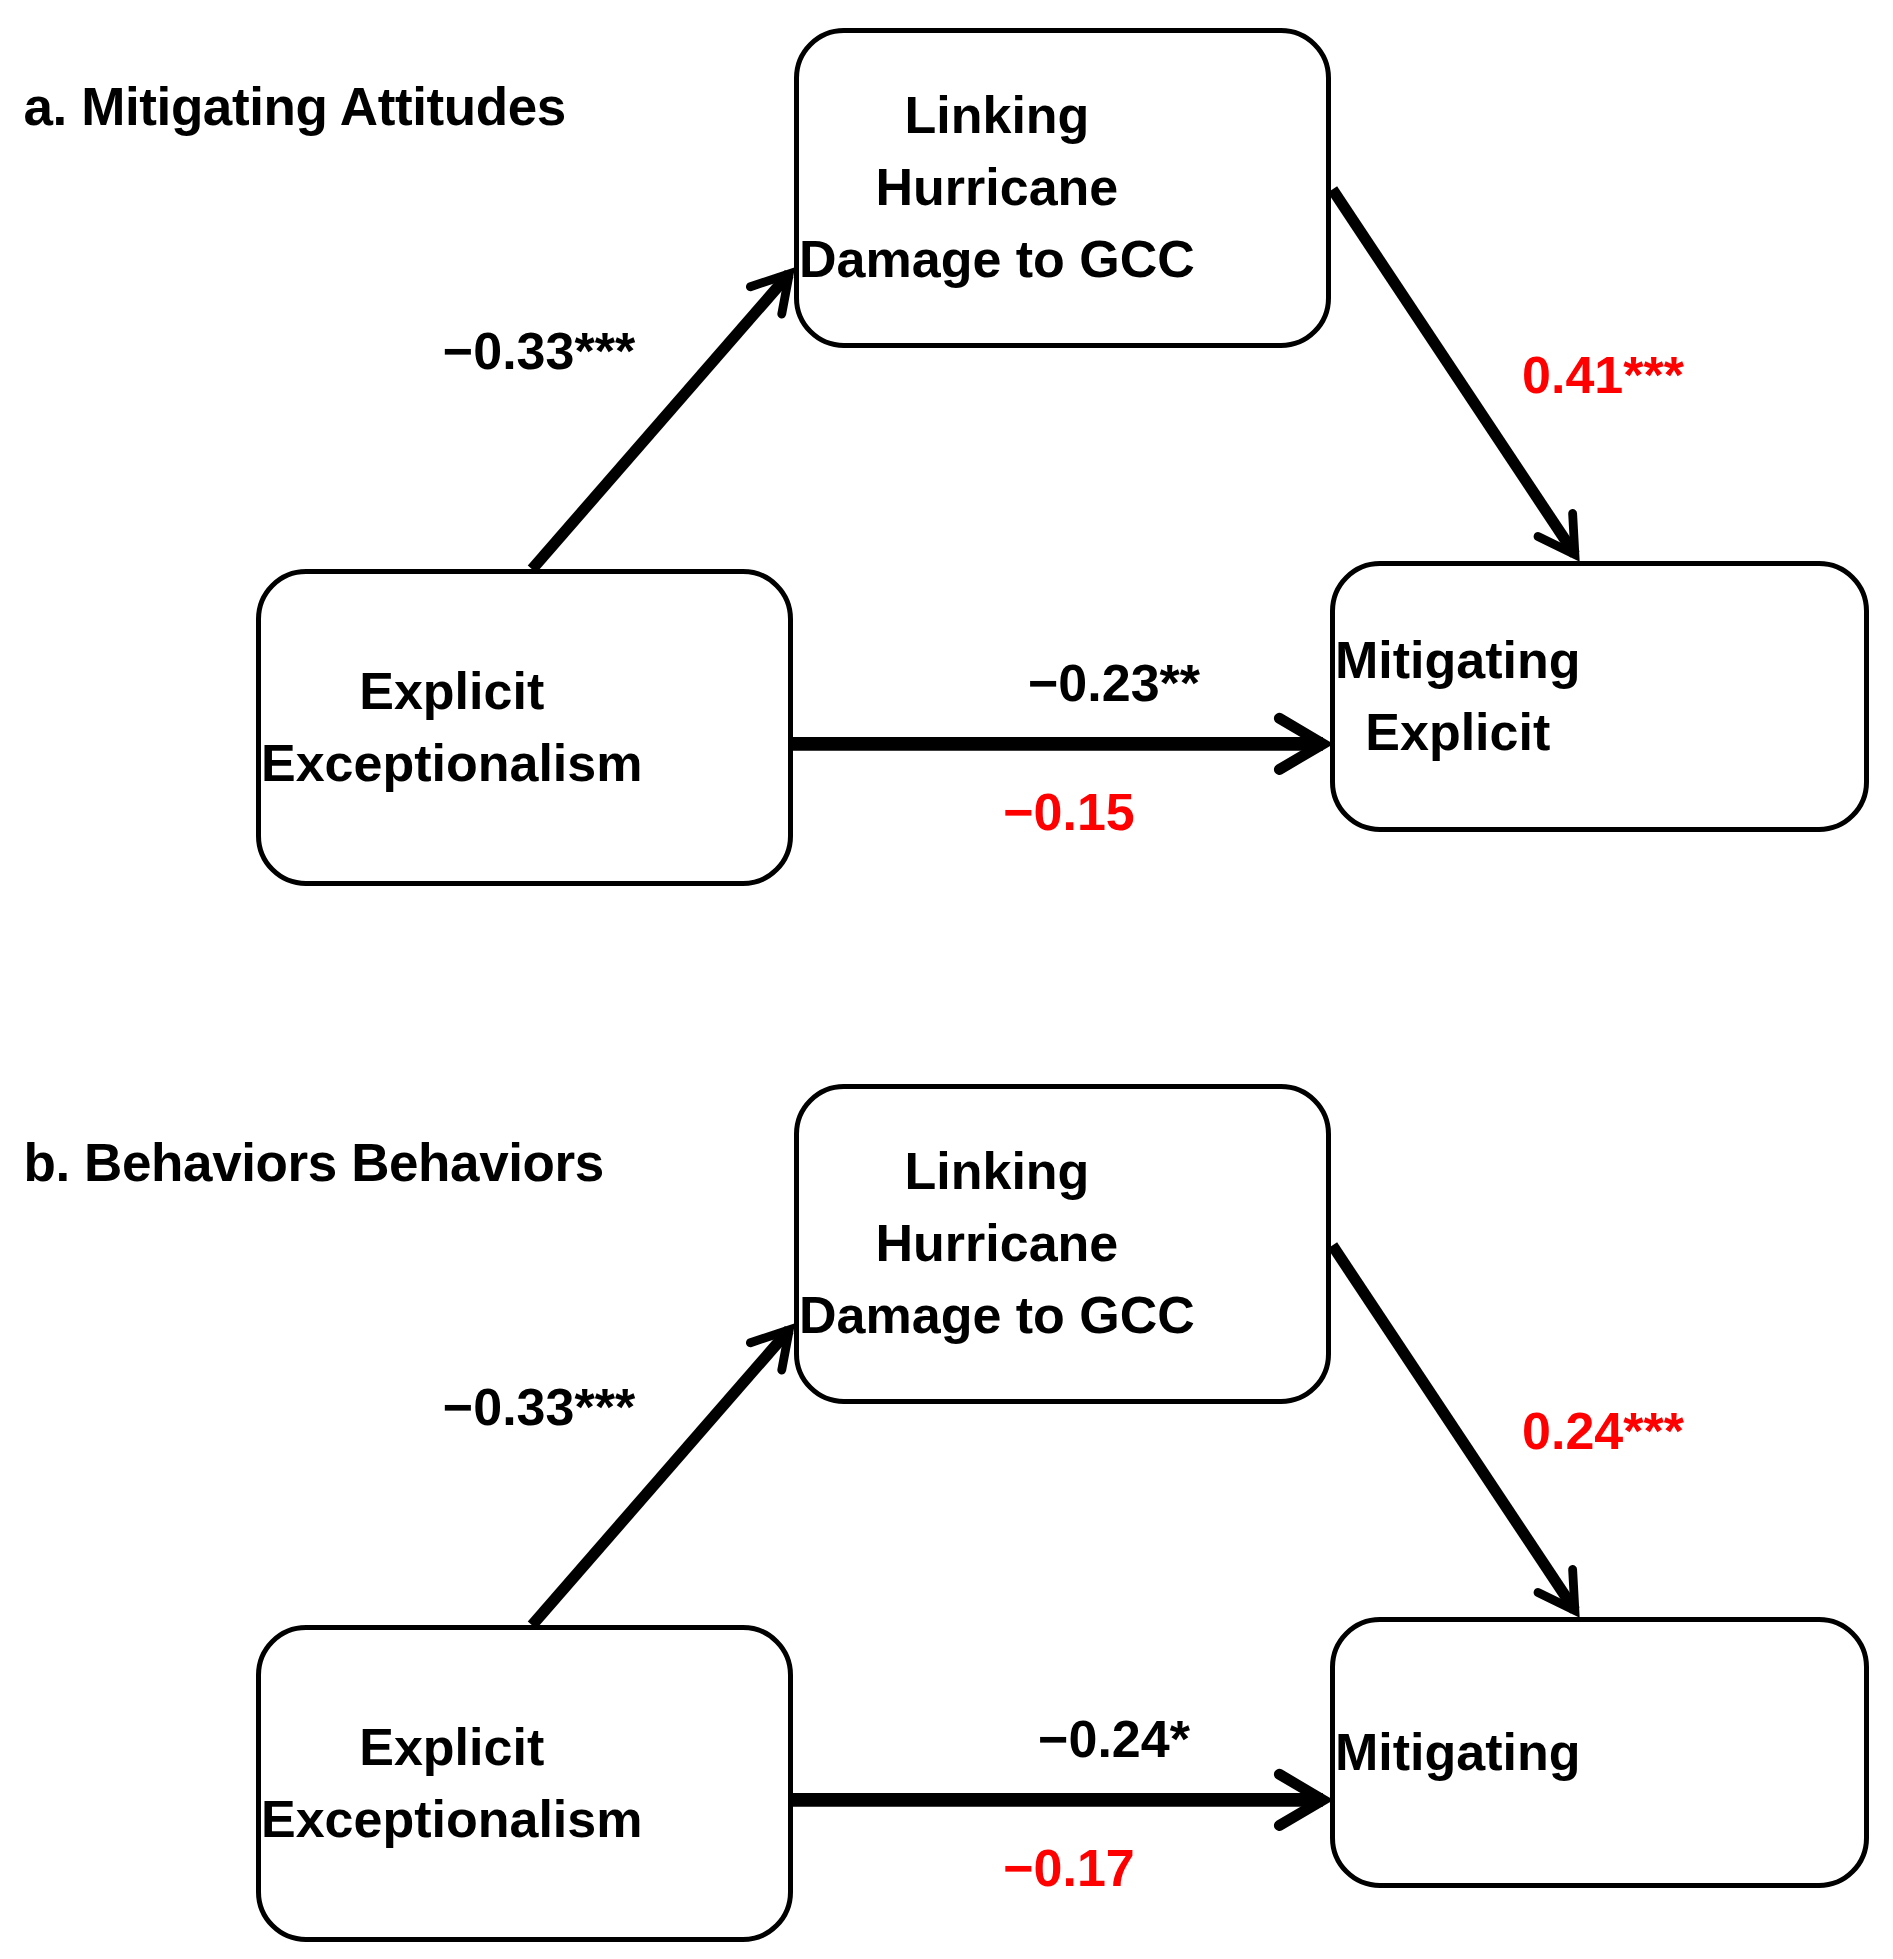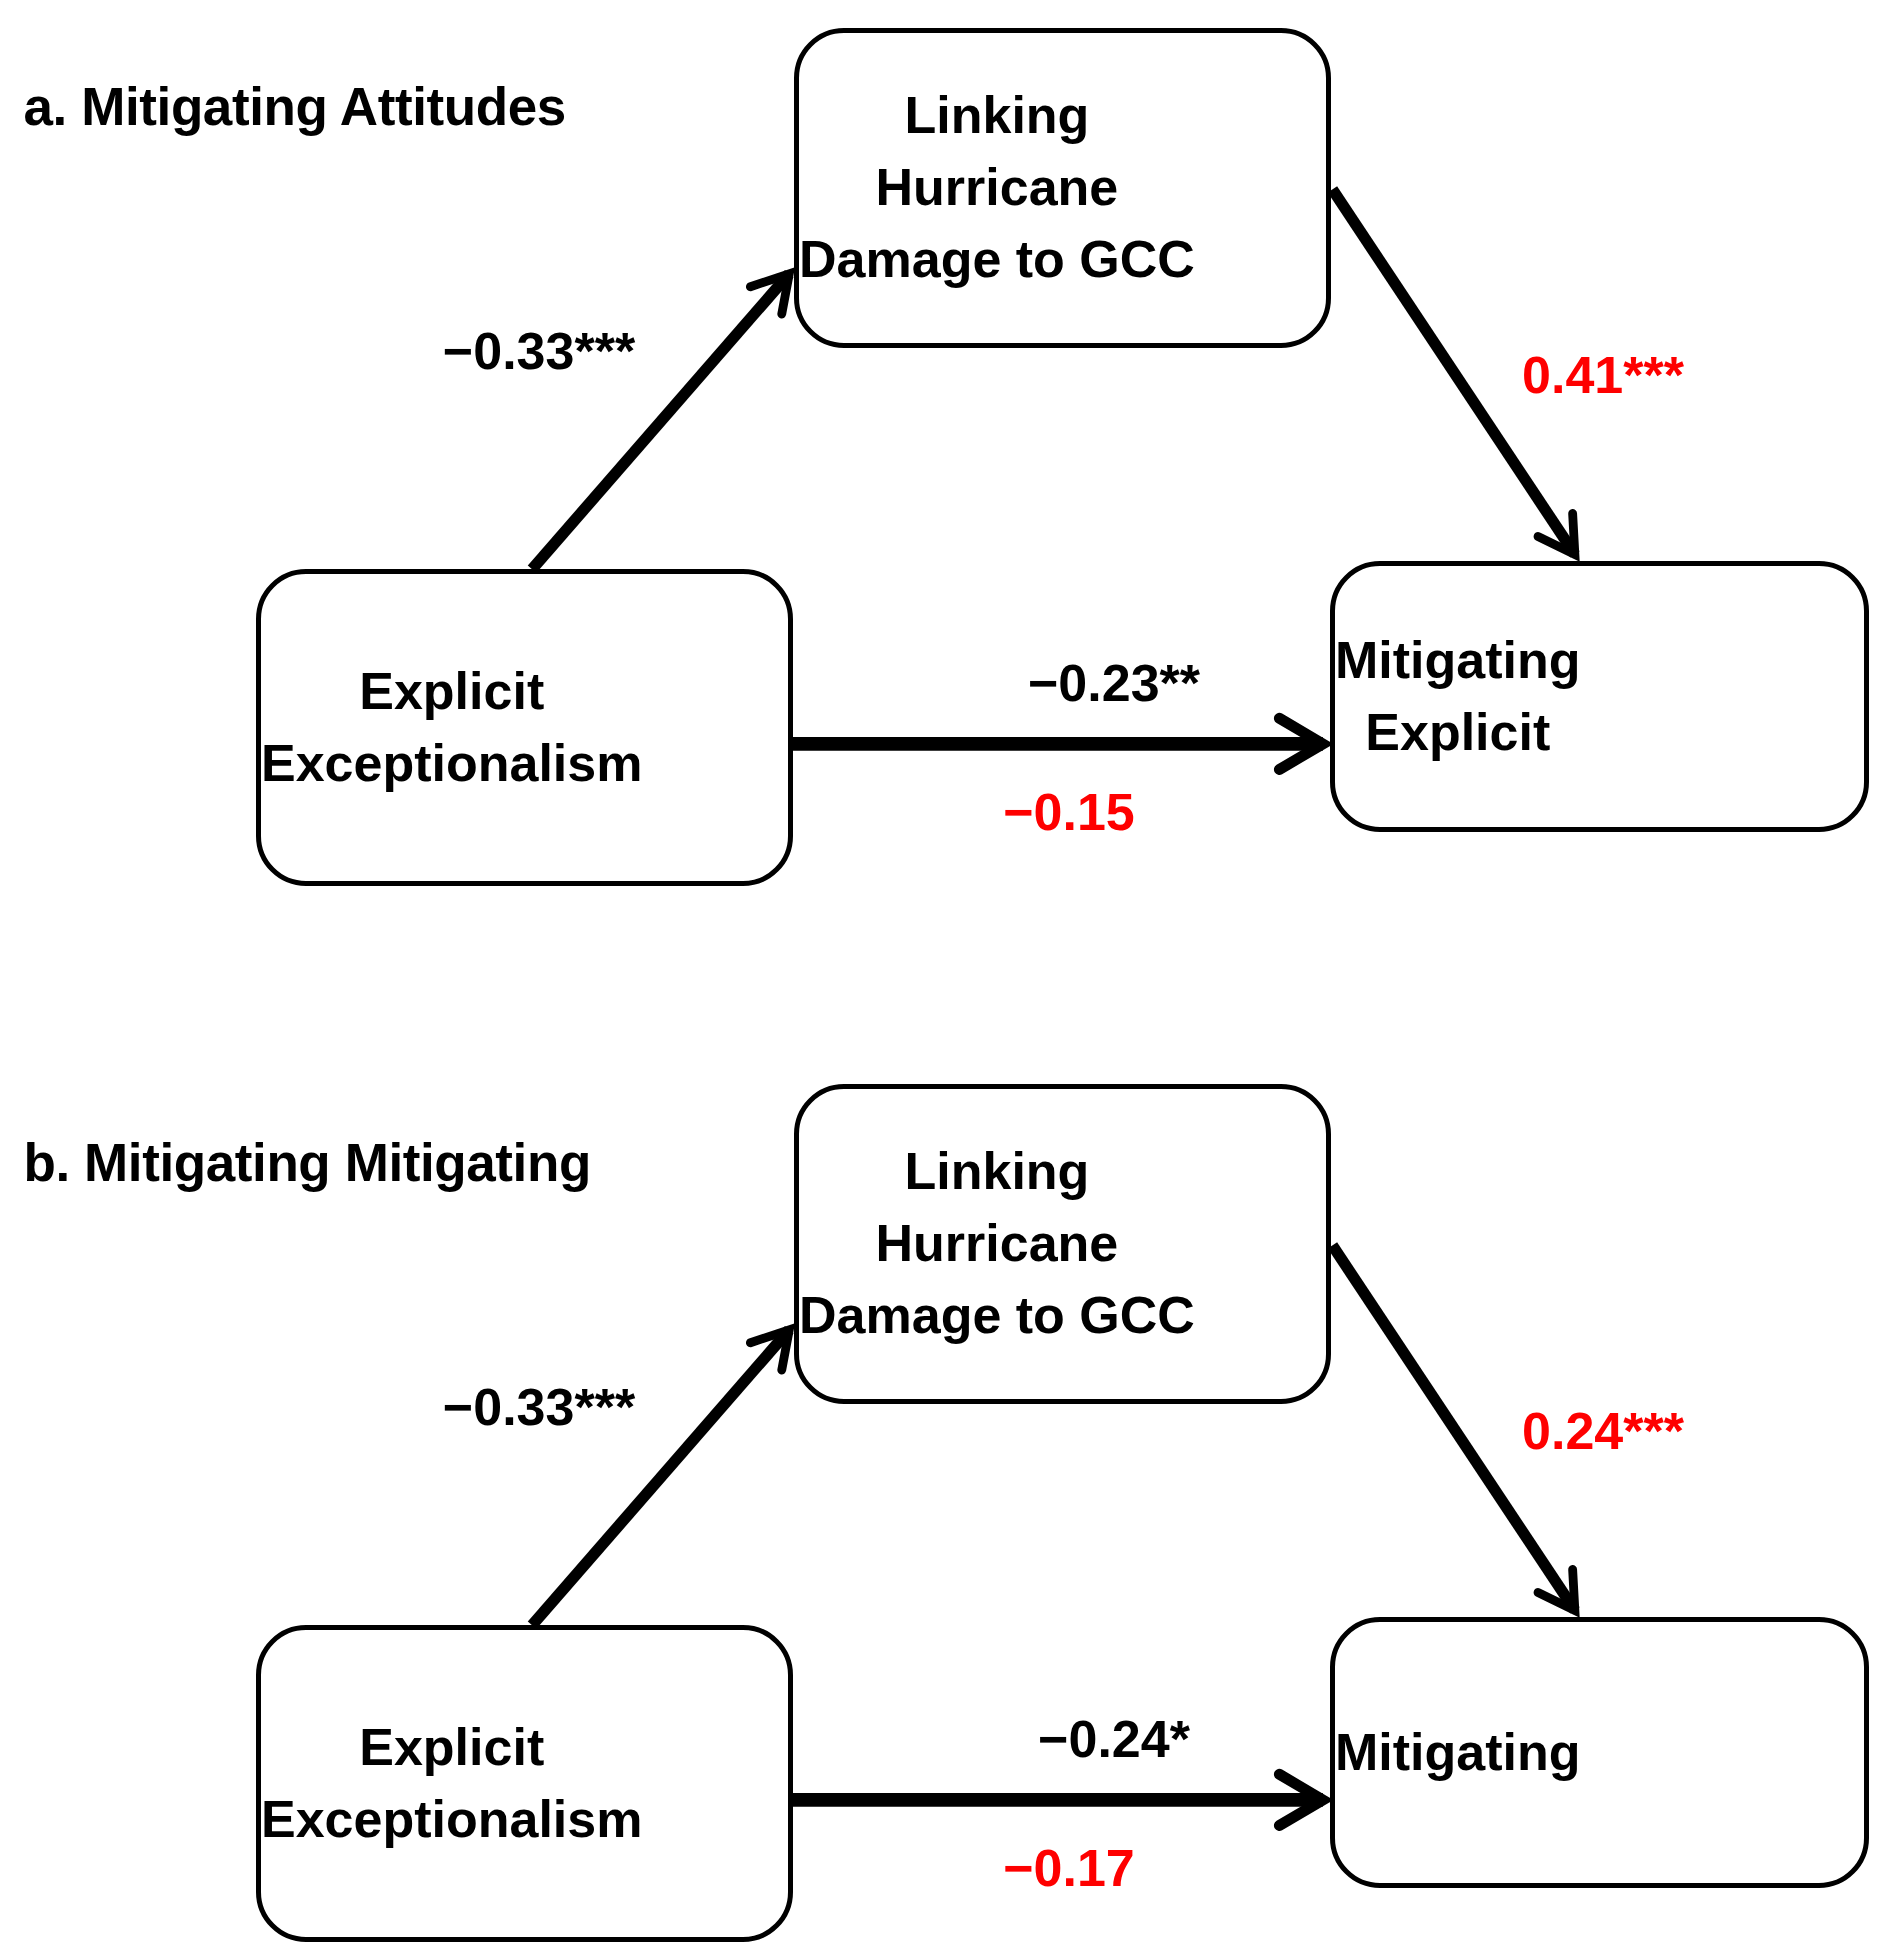--- a/index.html
+++ b/index.html
@@ -119,21 +119,21 @@
       <defs>
         <marker id="ah-b" viewBox="0 0 10 10" refX="8" refY="5" markerWidth="4.6" markerHeight="4.6" orient="auto">
           <path d="M1.2 1 L8 5 L1.2 9" fill="none" stroke="#000000" stroke-width="1.7" stroke-linecap="round" stroke-linejoin="miter"></path>
         </marker>
       </defs>
       <line x1="612" y1="655" x2="908" y2="315" stroke="#000000" stroke-width="13" marker-end="url(#ah-b)"></line>
       <line x1="1533" y1="218" x2="1812" y2="638" stroke="#000000" stroke-width="13" marker-end="url(#ah-b)"></line>
       <line x1="912" y1="856" x2="1522" y2="856" stroke="#000000" stroke-width="16" marker-end="url(#ah-b)"></line>
     </svg>
 
-    <div class="panel-title">b. Mitigating Mitigating</div>
+    <div class="panel-title">b. Behaviors Behaviors</div>
 
     <div class="node mediator">
       <div>
         <span>Linking</span>
         <span>Hurricane</span>
         <span>Damage to GCC</span>
       </div>
     </div>
 
     <div class="node predictor">

